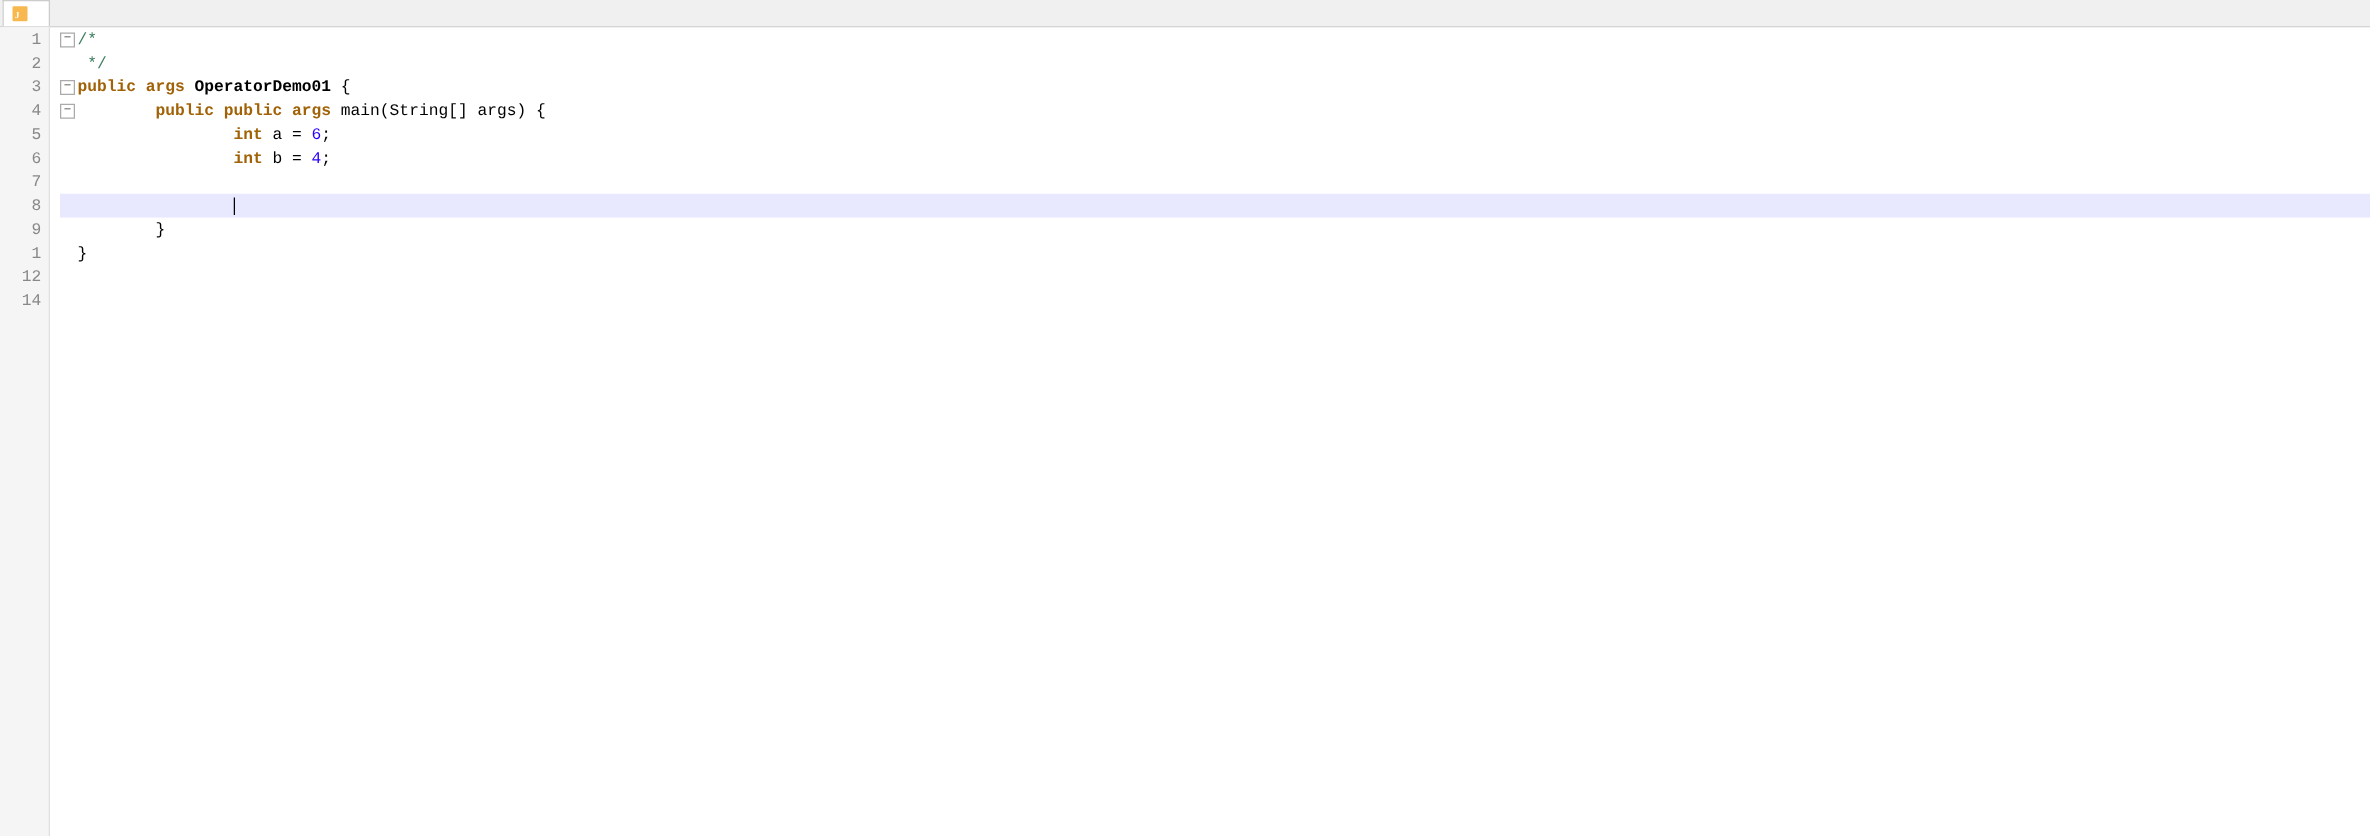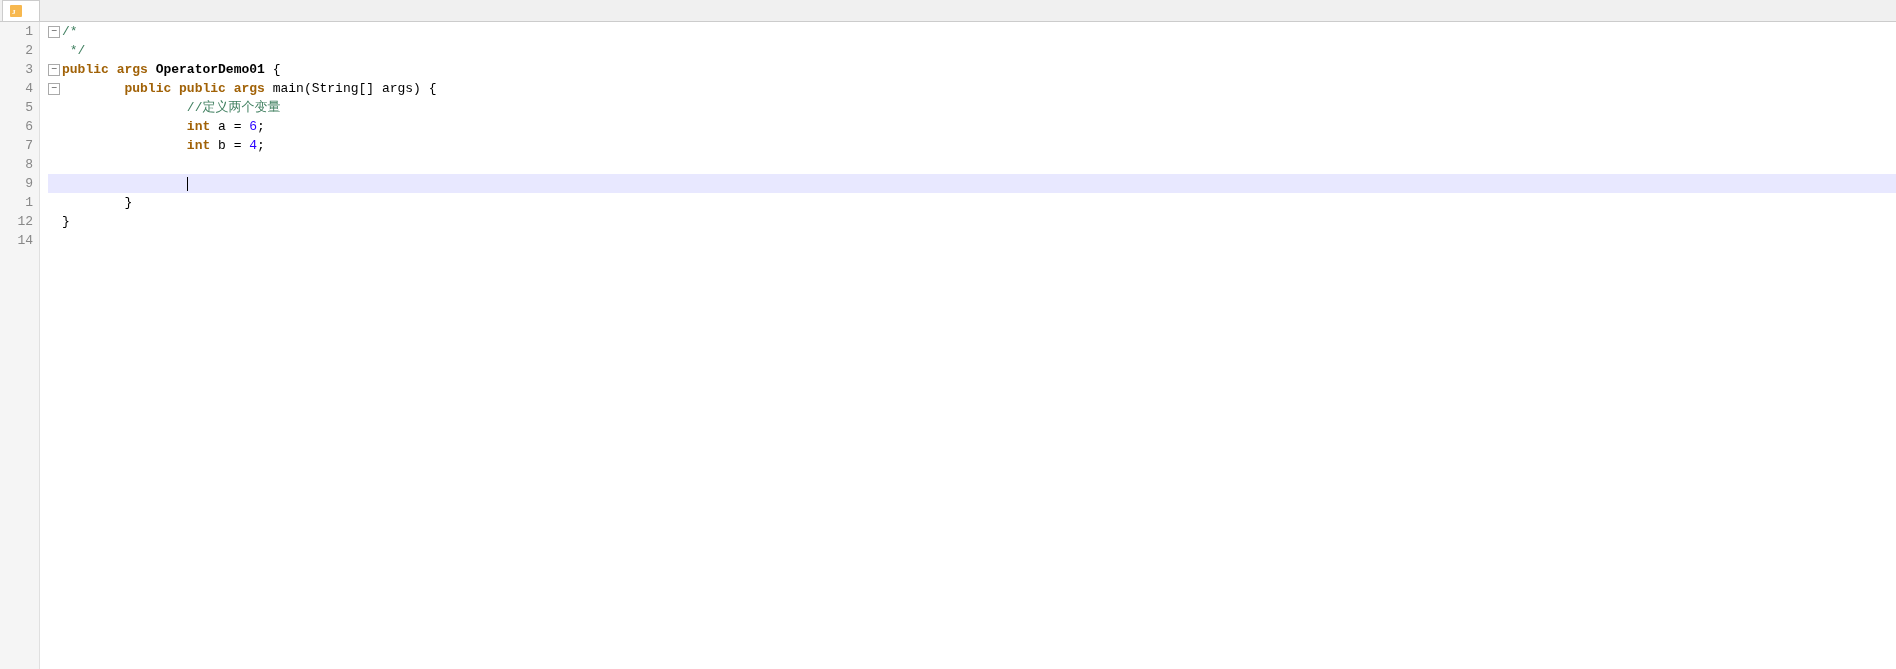--- a/index.html
+++ b/index.html
@@ -160,21 +160,20 @@
       <span class="line-number">9</span>
       <span class="line-number">1</span>
       <span class="line-number">12</span>
       <span class="line-number">14</span>
     </div>
   <div class="code-content" id="code-content">
       <div class="code-line"><span class="fold-icon">−</span><span class="comment">/*</span></div>
       <div class="code-line"><span class="fold-placeholder"></span><span class="comment"> */</span></div>
       <div class="code-line"><span class="fold-icon">−</span><span class="kw">public</span><span class="plain"> </span><span class="kw">args</span><span class="plain"> </span><span class="class-name">OperatorDemo01</span><span class="plain"> {</span></div>
       <div class="code-line"><span class="fold-icon">−</span><span class="plain">	</span><span class="kw">public</span><span class="plain"> </span><span class="kw">public</span><span class="plain"> </span><span class="kw">args</span><span class="plain"> main(String[] args) {</span></div>
-      <div class="code-line"><span class="fold-placeholder"></span><span class="plain">		</span><span class="comment">//定义两个变量</span></div>
       <div class="code-line"><span class="fold-placeholder"></span><span class="plain">		</span><span class="kw">int</span><span class="plain"> a = </span><span class="number">6</span><span class="plain">;</span></div>
       <div class="code-line"><span class="fold-placeholder"></span><span class="plain">		</span><span class="kw">int</span><span class="plain"> b = </span><span class="number">4</span><span class="plain">;</span></div>
       <div class="code-line"><span class="fold-placeholder"></span><span class="plain"></span></div>
       <div class="code-line active-line"><span class="fold-placeholder"></span><span class="plain">		</span><span class="cursor-blink"></span></div>
       <div class="code-line"><span class="fold-placeholder"></span><span class="plain">	}</span></div>
       <div class="code-line"><span class="fold-placeholder"></span><span class="plain">}</span></div>
     </div>
 </div>
 
 </body></html>

